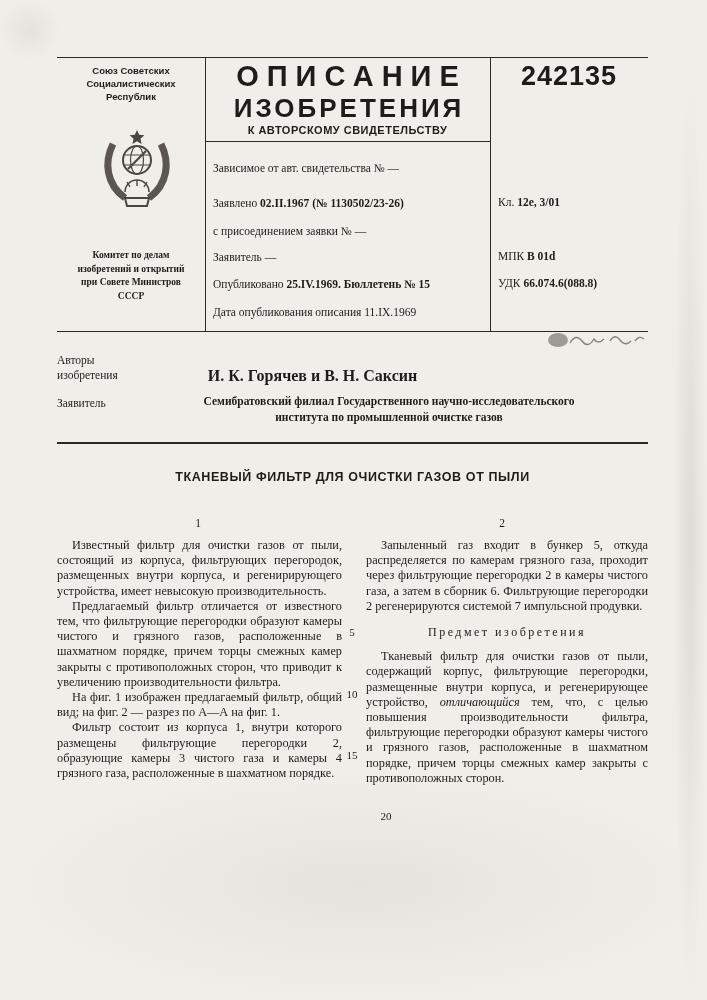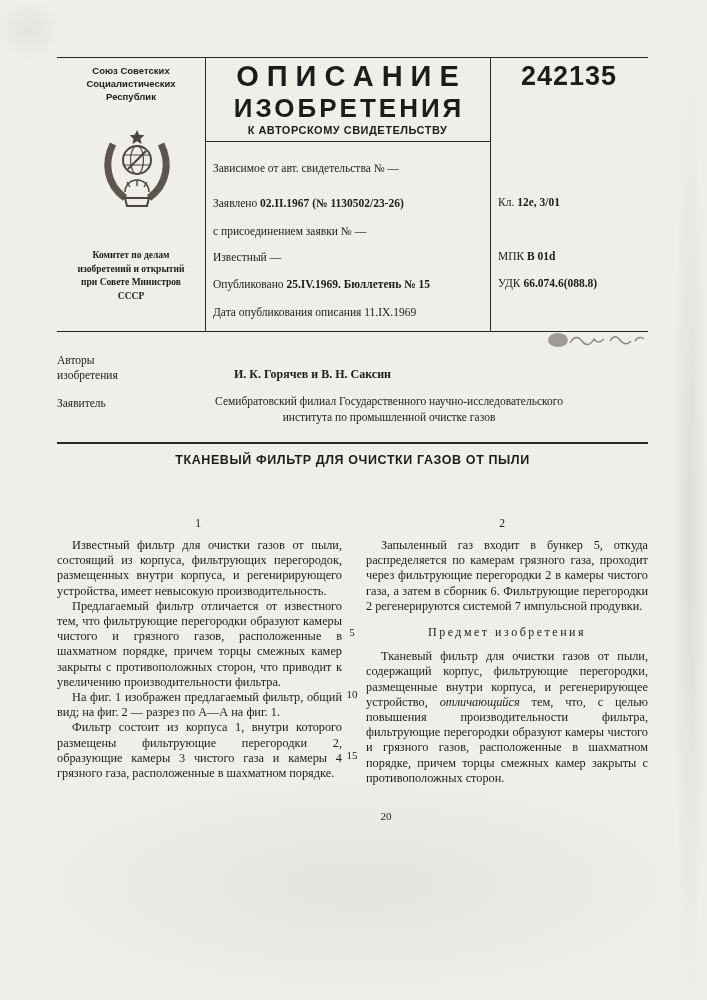--- a/index.html
+++ b/index.html
@@ -46,28 +46,28 @@
     letter-spacing:1px; }
   .cls { position:absolute; left:498px; font-size:11.5px; }
   .cls .cl-value { font-weight:bold; }
 
   .ink-mark { position:absolute; left:546px; top:329px; opacity:.85; }
 
   
   .authors-label { position:absolute; left:57px; top:353px; font-size:11.5px;
     line-height:14.5px; white-space:pre-line; }
   .authors-names { position:absolute; left:170px; top:367px; width:285px; text-align:center;
-    font-weight:bold; font-size:12px; }
+    font-weight:bold; font-size:16px; }
   .applicant-label { position:absolute; left:57px; top:397px; font-size:11.5px;text-align:right; }
   .applicant-name { position:absolute; left:128px; top:394px; width:522px; text-align:center;
-    font-weight:normal; font-size:11.5px; line-height:15.5px; white-space:pre-line; }
+    font-weight:bold; font-size:11.5px; line-height:15.5px; white-space:pre-line; }
 
   .mid-rule { top:442px; left:57px; width:591px; height:2px; }
 
-  .inv-title { position:absolute; left:57px; top:453px; width:591px; text-align:center;
+  .inv-title { position:absolute; left:57px; top:470px; width:591px; text-align:center;
     font-family:"Liberation Sans", sans-serif; font-weight:bold; font-size:12.5px;
     letter-spacing:0.6px; }
 
   .colnum { position:absolute; top:517px; width:20px; text-align:center; font-size:11.5px; }
 
   .col { position:absolute; top:538px; font-size:12.3px; line-height:15.2px;
     text-align:justify; }
   .col-left { left:57px; width:285px; }
   .col-right { left:366px; width:282px; }
   .col p { margin:0; text-indent:15px; }
@@ -110,21 +110,21 @@
 при Совете Министров
 СССР</div>
 
   <div class="t1">ОПИСАНИЕ</div>
   <div class="t2">ИЗОБРЕТЕНИЯ</div>
   <div class="subtitle">К АВТОРСКОМУ СВИДЕТЕЛЬСТВУ</div>
 
   <div class="field" style="top:161px;"><span>Зависимое от авт. свидетельства № —</span></div>
   <div class="field" style="top:196px;"><span>Заявлено</span> <span class="value">02.II.1967 (№ 1130502/23-26)</span></div>
   <div class="field" style="top:224px;"><span>с присоединением заявки № —</span></div>
-  <div class="field" style="top:250px;"><span>Известный —</span></div>
+  <div class="field" style="top:250px;"><span>Заявитель —</span></div>
   <div class="field" style="top:277px;"><span>Опубликовано</span> <span class="value">25.IV.1969. Бюллетень № 15</span></div>
   <div class="field" style="top:305px;"><span>Дата опубликования описания 11.IX.1969</span></div>
 
   <div class="patnum">242135</div>
   <div class="cls" style="top:196px;"><span>Кл.</span> <span class="cl-value">12е, 3/01</span></div>
   <div class="cls" style="top:250px;"><span>МПК</span> <span class="cl-value">В 01d</span></div>
   <div class="cls" style="top:277px;"><span>УДК</span> <span class="cl-value">66.074.6(088.8)</span></div>
 
   <svg class="ink-mark" width="112" height="30" viewBox="0 0 112 30" aria-hidden="true">
     <ellipse cx="12" cy="11" rx="10" ry="7" fill="#3f3c38" opacity="0.55"></ellipse>

